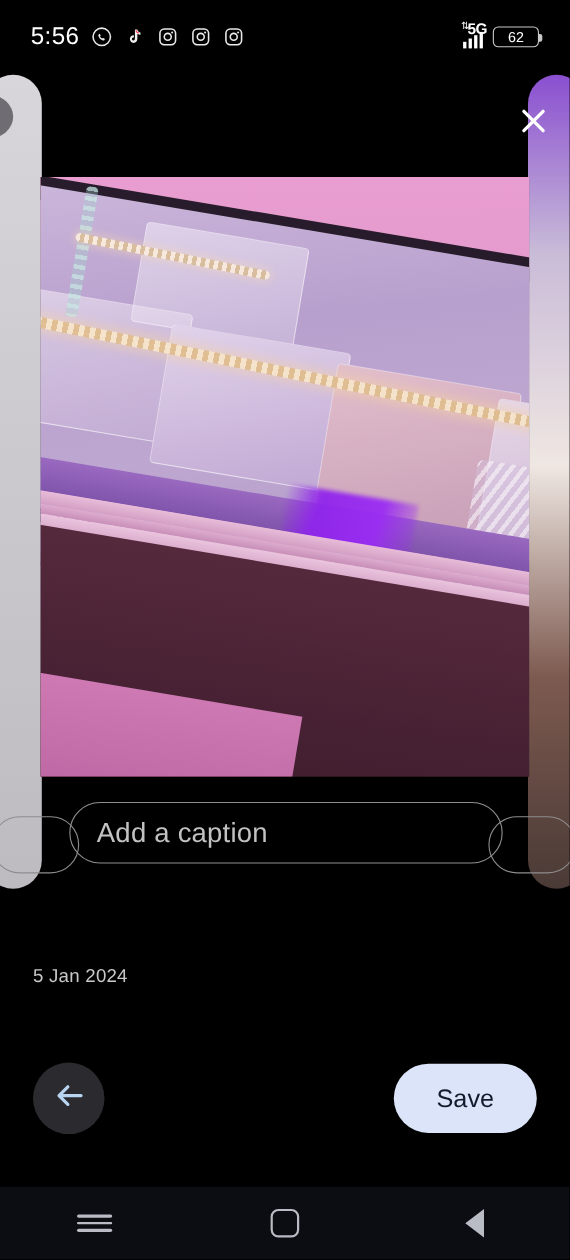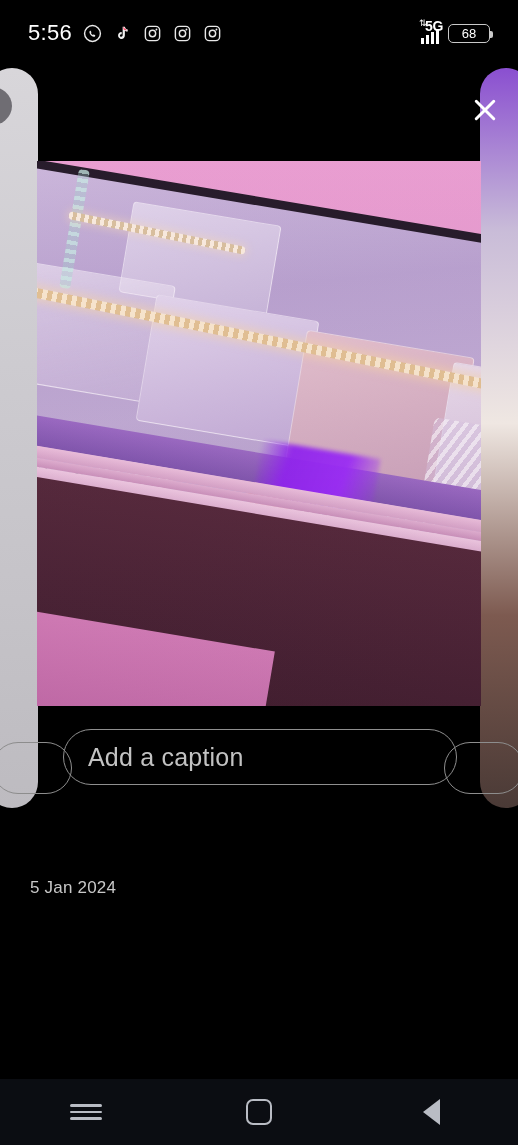--- a/index.html
+++ b/index.html
@@ -300,21 +300,21 @@
         <span class="updown">⇅</span>
         <span class="g5">5G</span>
         <span class="bars">
             <i></i>
             <i></i>
             <i></i>
             <i></i>
           </span>
       </span>
       <span class="battery">
-        <span>68</span>
+        <span>62</span>
       </span>
     </div>
   </div>
 
   <div class="peek peek-left">
     <div class="peek-card">
       <div class="blob"></div>
     </div>
     <div class="peek-capt"></div>
   </div>
@@ -383,20 +383,32 @@
       </div>
     </div>
 
     <div class="caption">
       <span>Add a caption</span>
     </div>
   </div>
 
   <div class="date">5 Jan 2024</div>
 
+  <div class="actions">
+    <div class="back-fab">
+      <span>
+        <svg width="32" height="32" viewBox="0 0 24 24">
+          <path d="M20 12 H5 M11 6 L5 12 L11 18" fill="none" stroke="#b8d4f0" stroke-width="2.2" stroke-linecap="round" stroke-linejoin="round"></path>
+        </svg>
+      </span>
+    </div>
+    <div class="save-btn">
+      <span>Save</span>
+    </div>
+  </div>
 
   <div class="navbar">
     <div class="navbtn nav-rec">
       <span>
         <i></i>
           <i></i>
           <i></i>
       </span>
     </div>
     <div class="navbtn nav-home">

